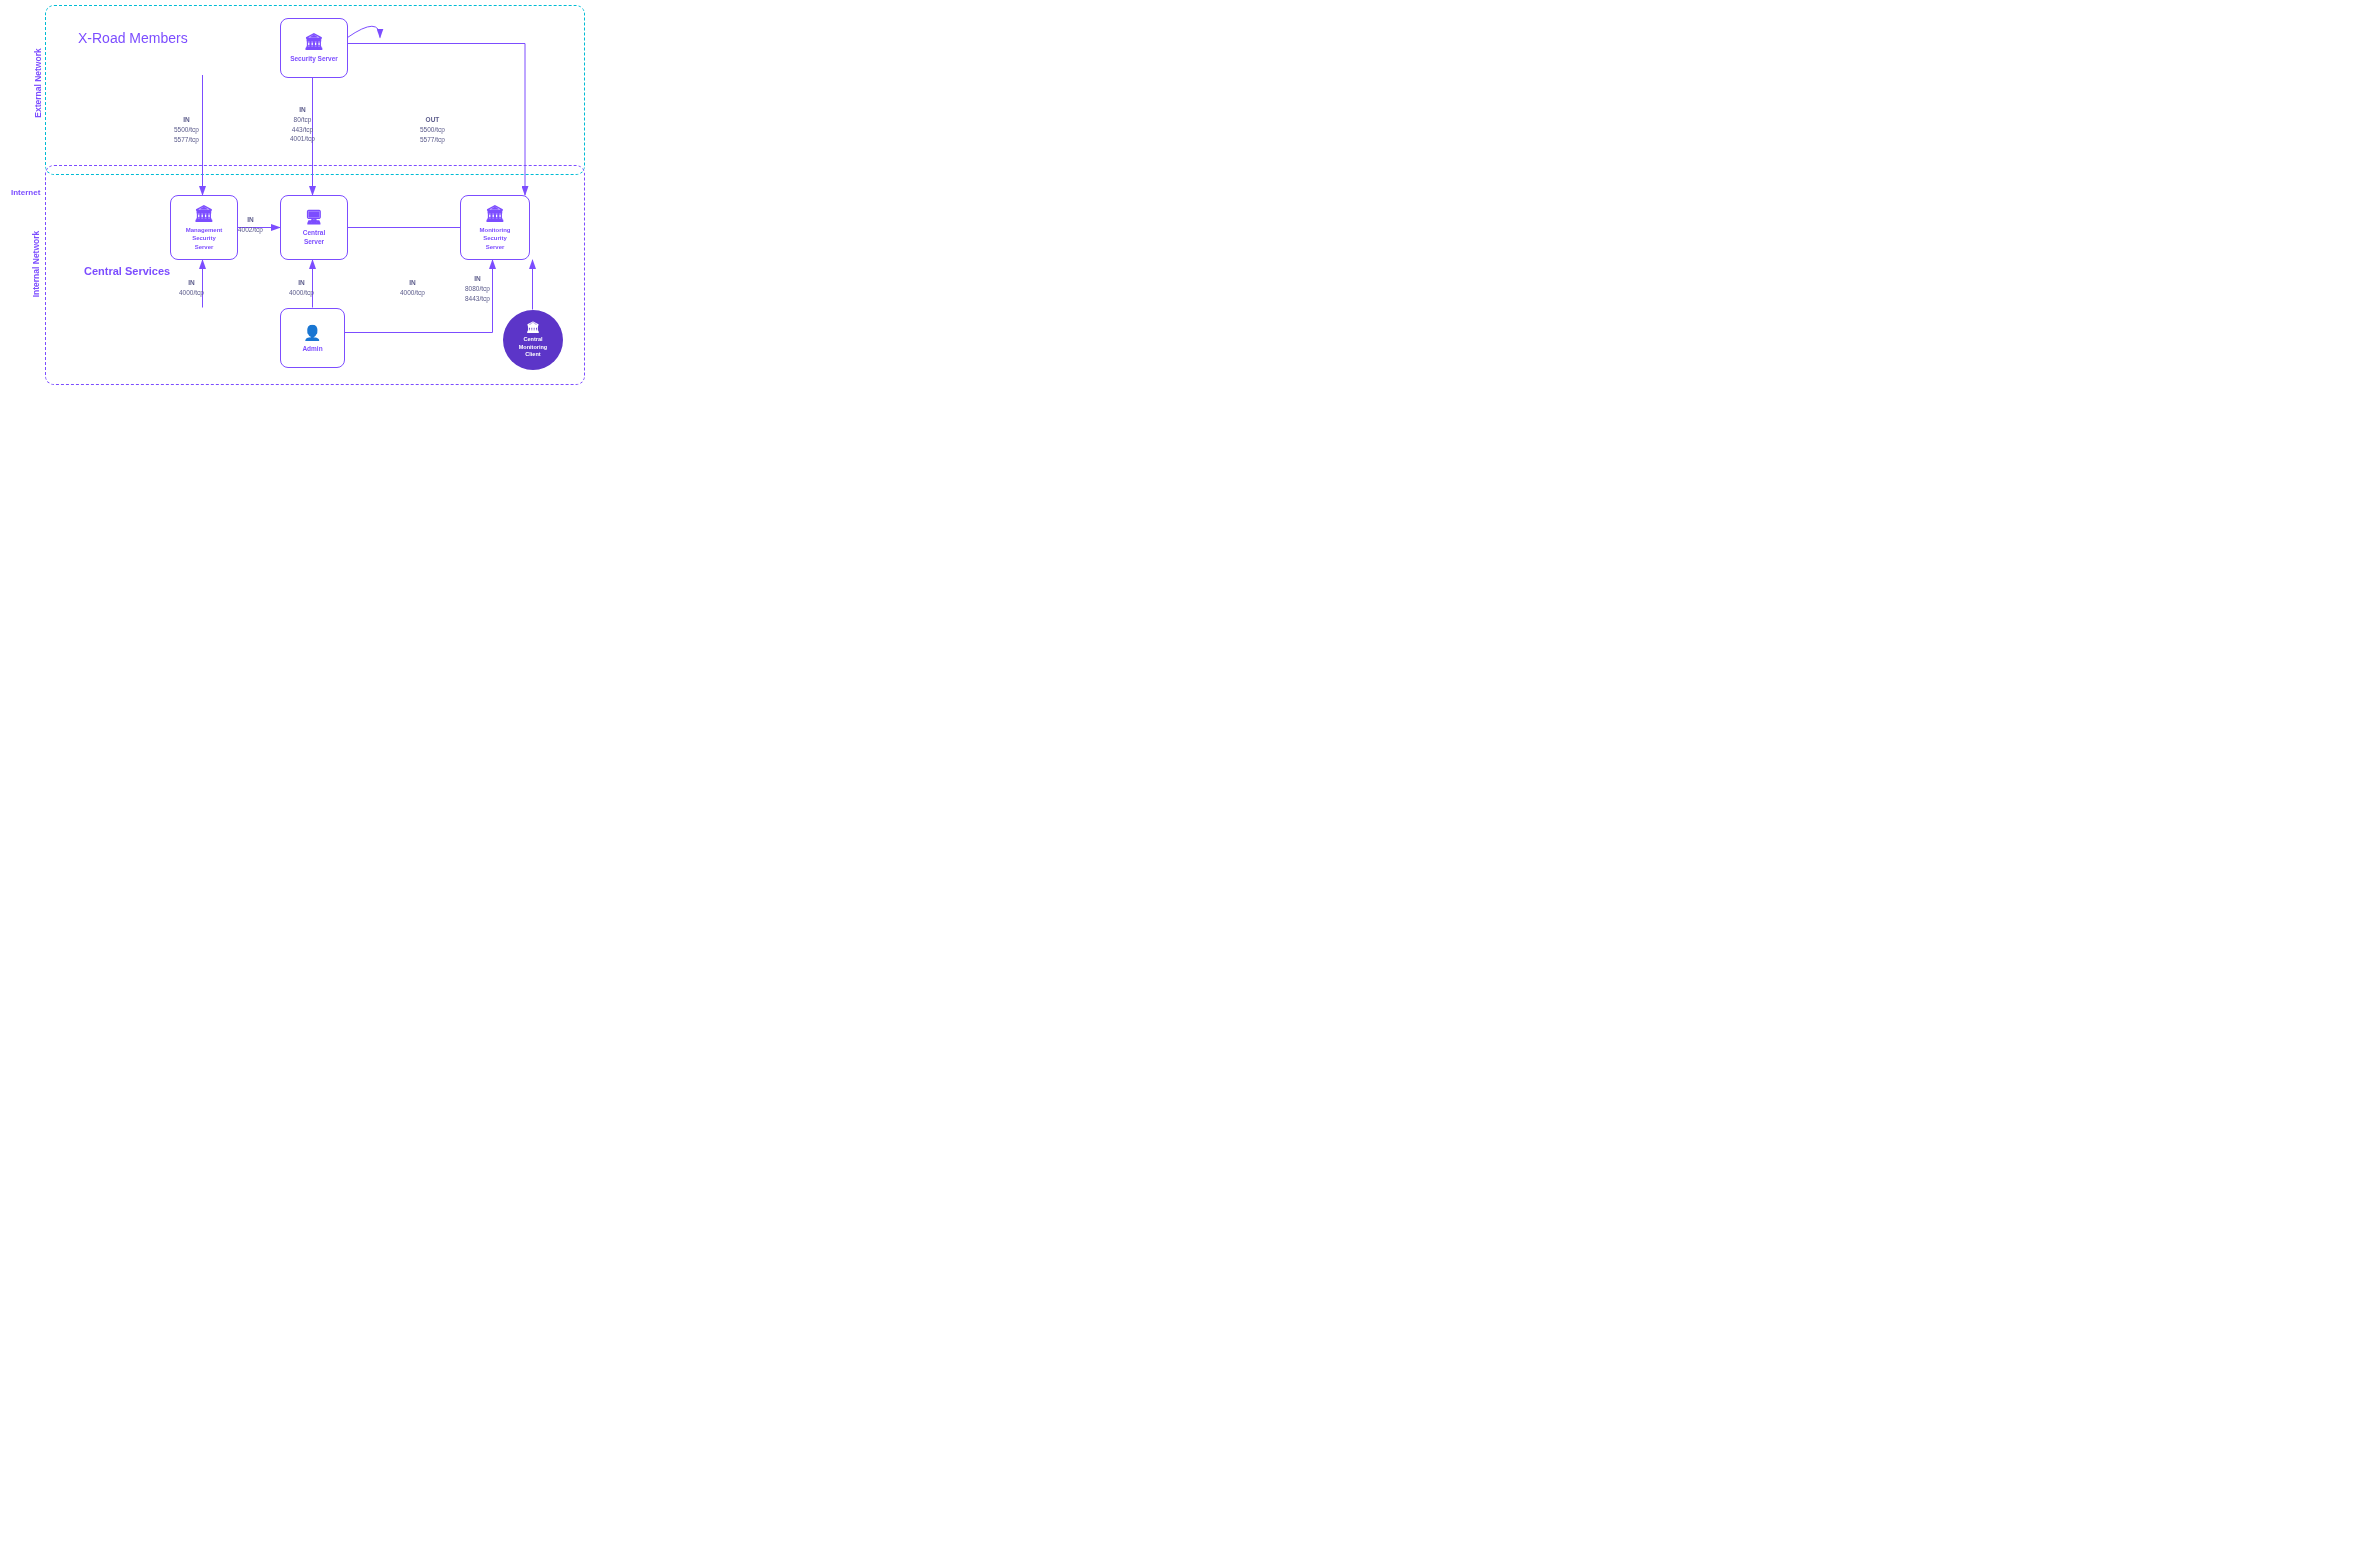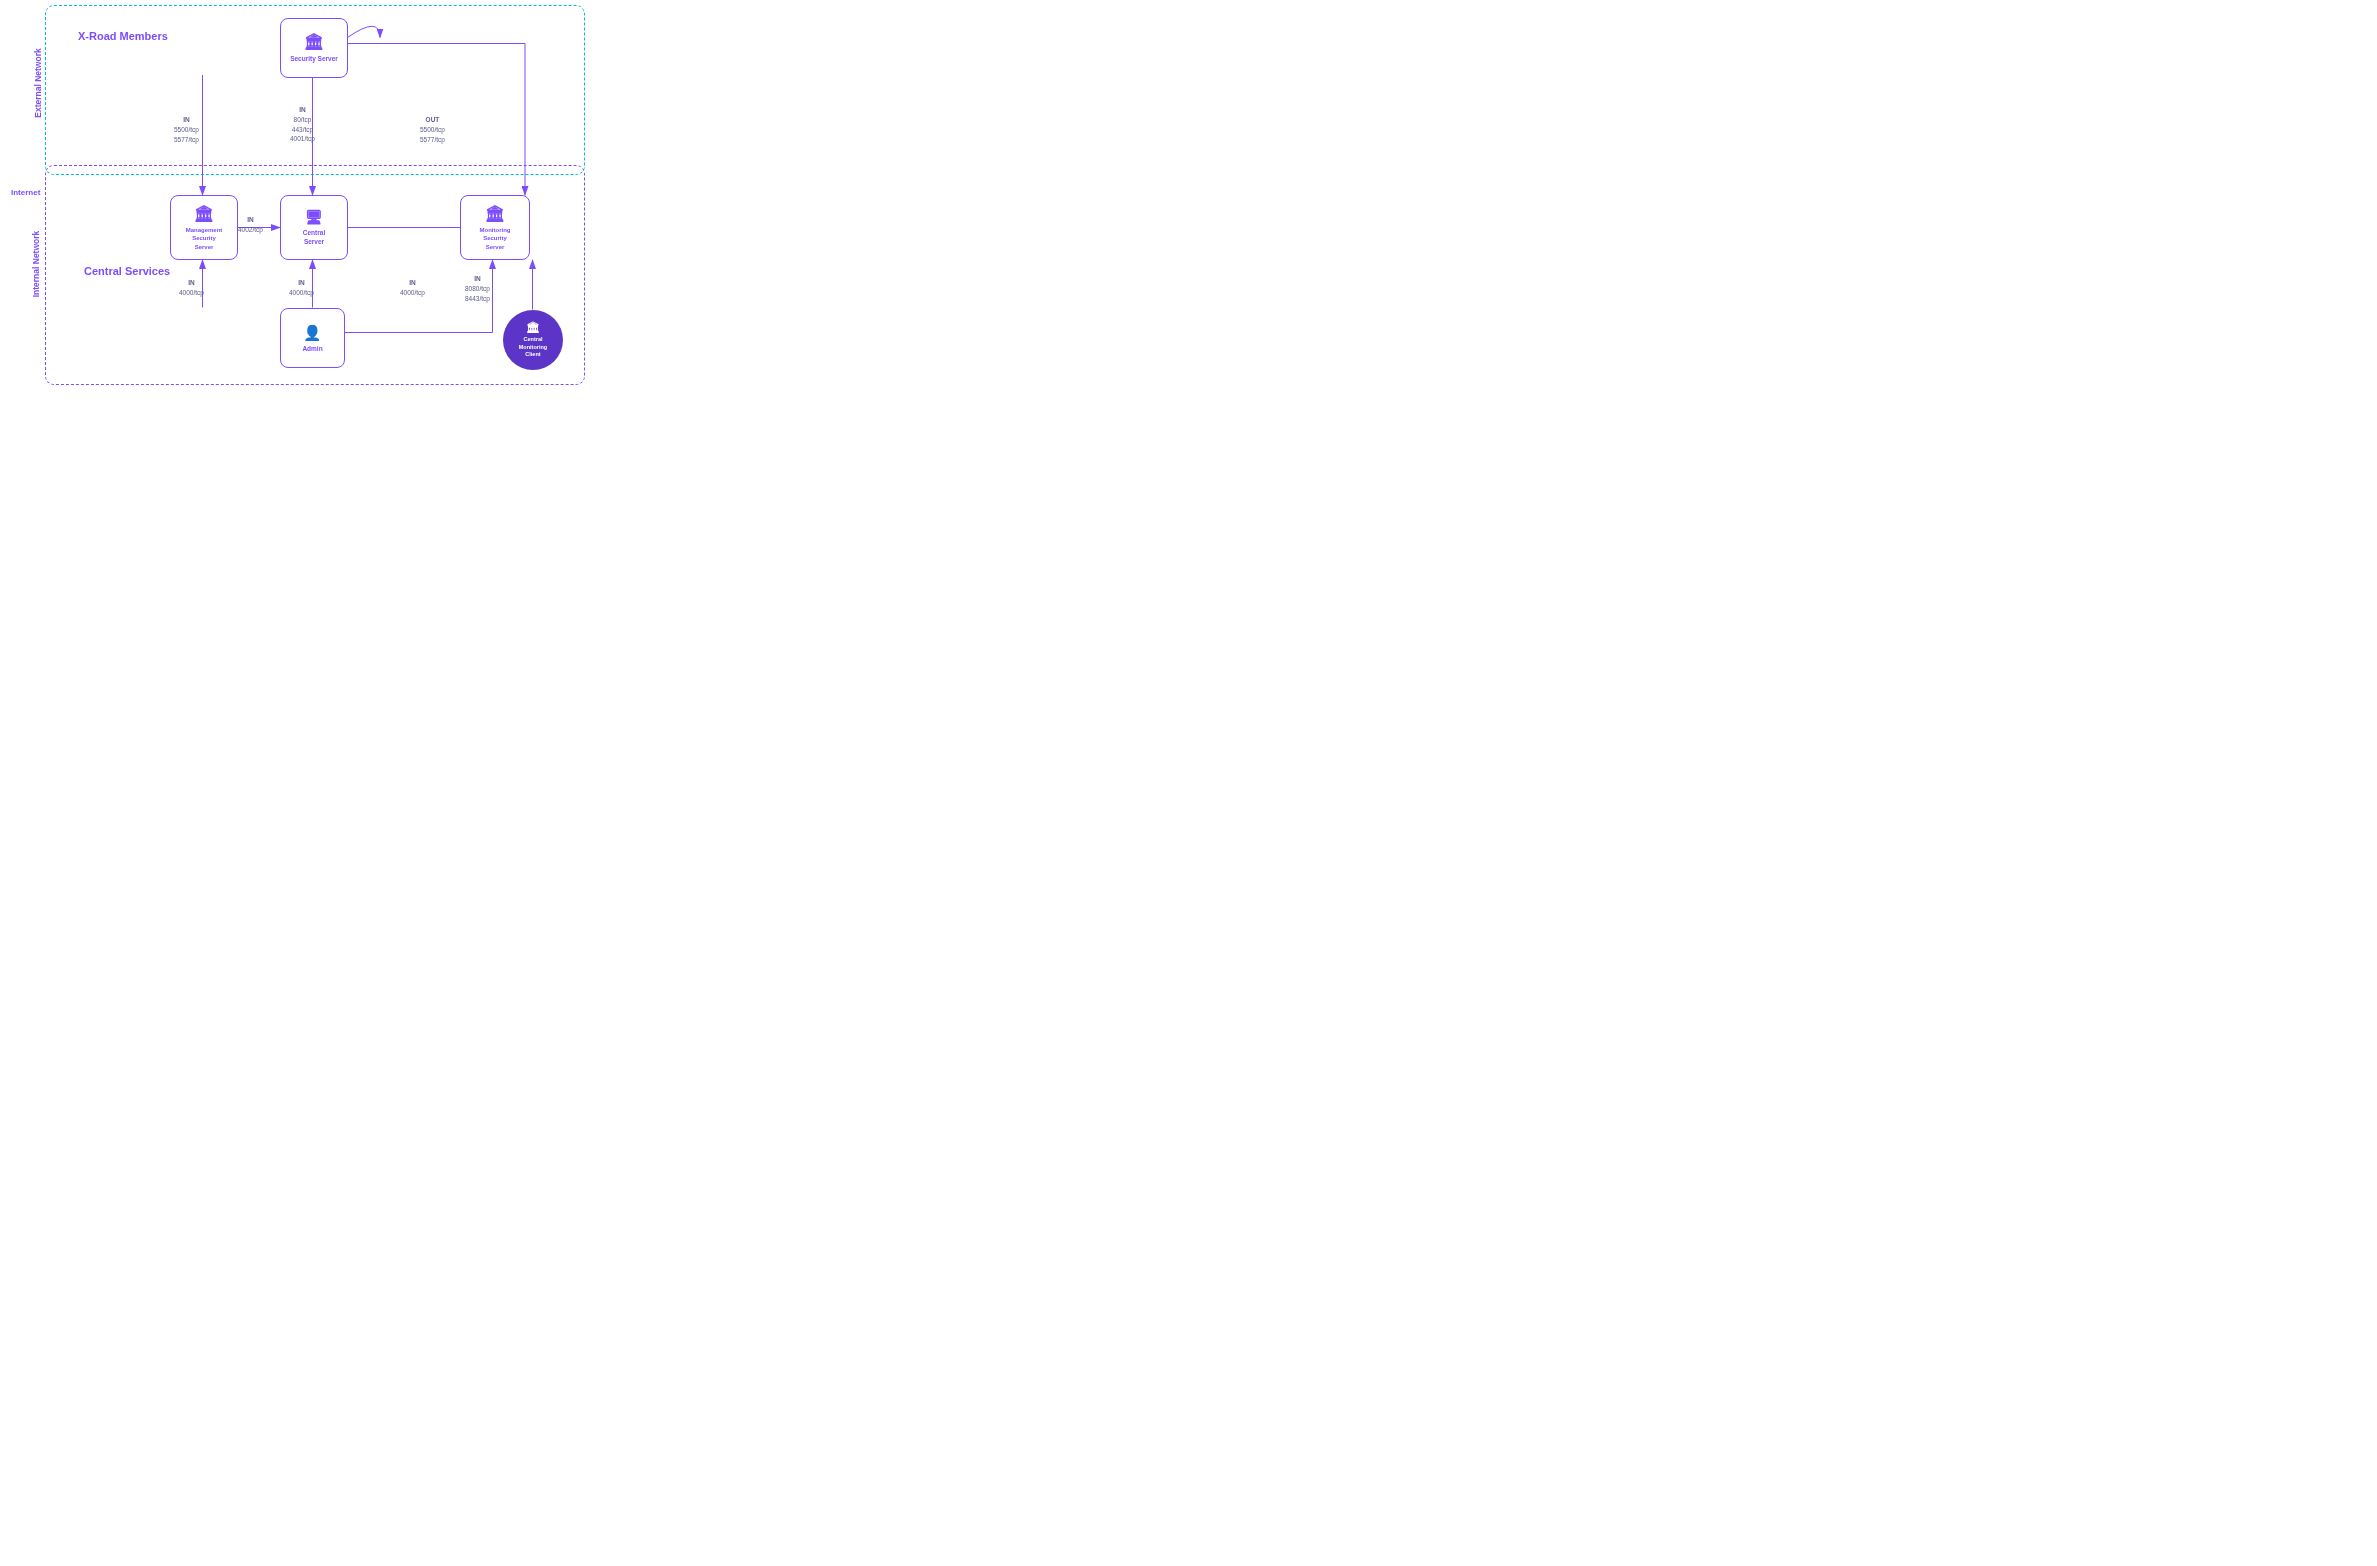--- a/index.html
+++ b/index.html
@@ -161,21 +161,21 @@
   <div class="zone-external"></div>
 
   <div class="zone-internal"></div>
 
   <div class="zone-label zone-label-external" style="position:absolute;top:78px;left:2.5px;transform:rotate(-90deg);white-space:nowrap;font-size:8.5px;font-weight:700;color:#7c4dff;">External Network</div>
 
   <div class="zone-label" style="position:absolute;top:156px;left:11px;font-size:8px;font-weight:600;color:#7c4dff;margin-top:32px;">Internet</div>
 
   <div class="zone-label zone-label-internal" style="position:absolute;top:259px;left:2.5px;transform:rotate(-90deg);white-space:nowrap;font-size:8.5px;font-weight:700;color:#7c4dff;">Internal Network</div>
 
-  <div class="section-label label-xroad" style="position:absolute;top:30px;left:78px;font-size:11px;font-weight:700;color:#7c4dff;">X-Road Members</div>
+  <div class="section-label label-xroad" style="position:absolute;top:30px;left:78px;font-size:14px;font-weight:400;color:#7c4dff;">X-Road Members</div>
 
   <div class="section-label label-central-services" style="position:absolute;top:265px;left:84px;font-size:11px;font-weight:700;color:#7c4dff;">Central Services</div>
 
   <svg class="svg-overlay" viewBox="0 0 1200 790" width="600" height="395">
     <defs>
       <marker id="arrowhead" markerWidth="10" markerHeight="7" refX="9" refY="3.5" orient="auto">
         <polygon points="0 0, 10 3.5, 0 7" fill="#7c4dff"></polygon>
       </marker>
       <marker id="arrowhead-end" markerWidth="10" markerHeight="7" refX="9" refY="3.5" orient="auto">
         <polygon points="0 0, 10 3.5, 0 7" fill="#7c4dff"></polygon>

